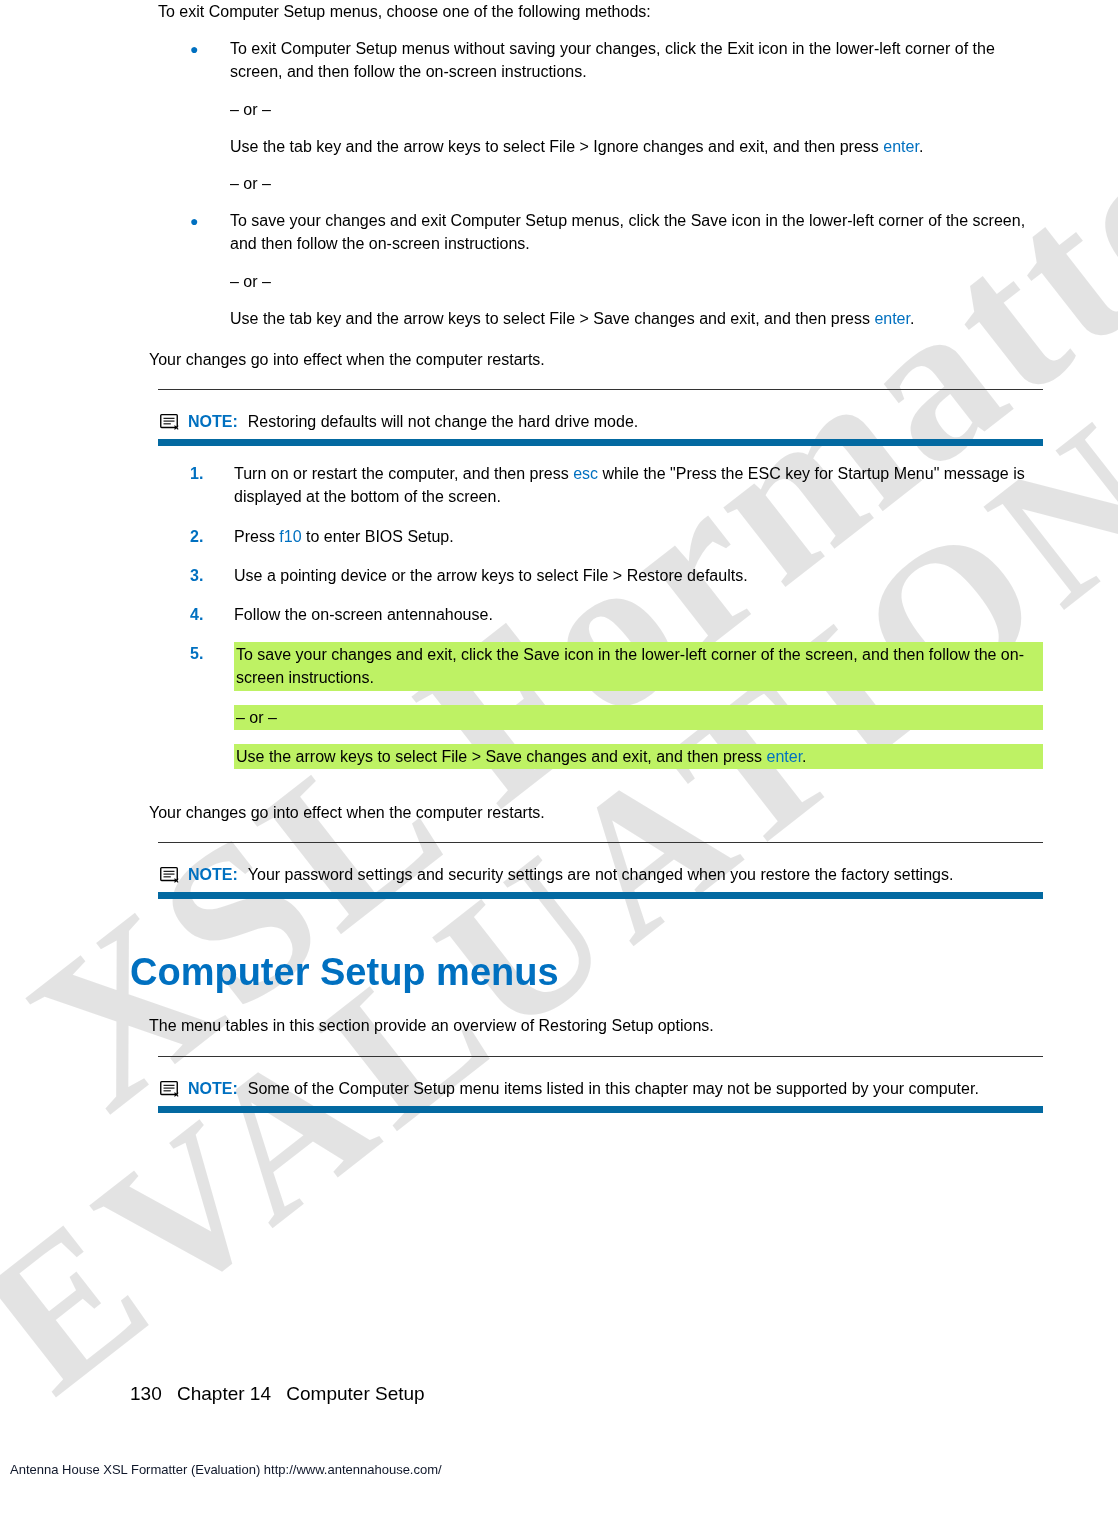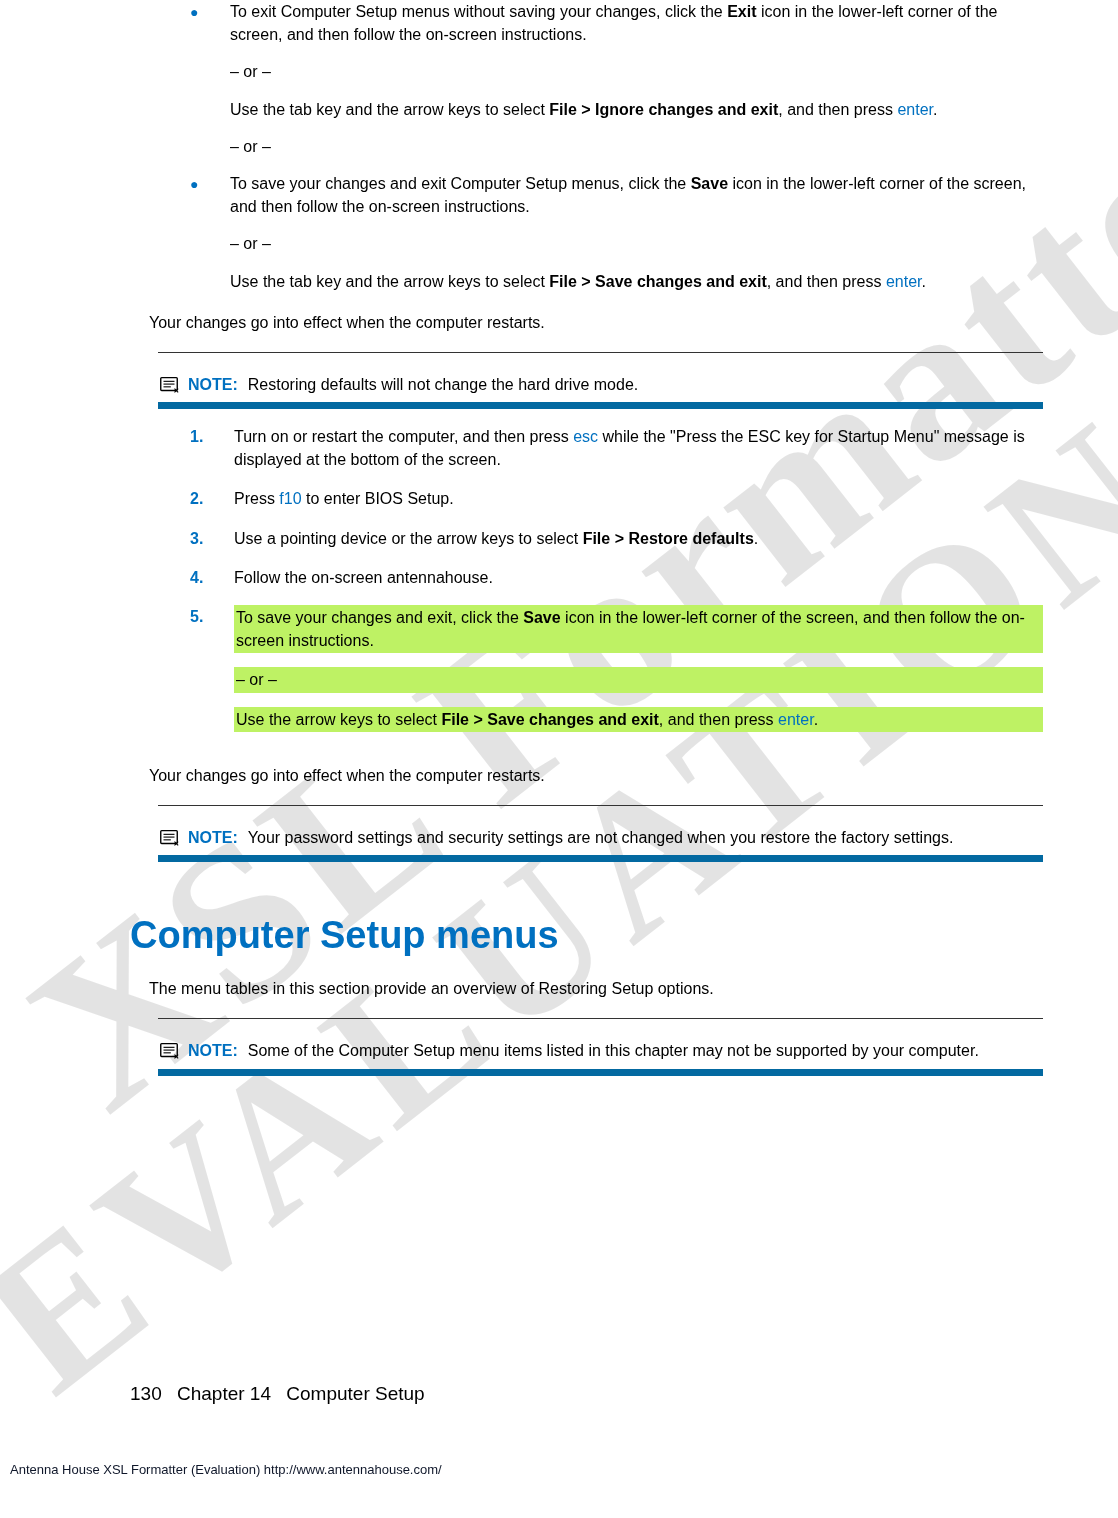--- a/index.html
+++ b/index.html
@@ -107,21 +107,21 @@
   }
   ol.numbered > li .num {
     position: absolute;
     left: 0; top: 0;
     color: #0070c0;
     font-weight: 700;
   }
   .hl > * { background: #bef264; }
   .hl .item-para, .hl .or { display: inline-block; width: 100%; padding: 1px 2px; margin-bottom: 14px; }
   .key { color: #0070c0; }
-  .b { font-weight: 700; }
+  .b { font-weight: 400; }
   .footer {
     position: absolute;
     left: 130px;
     bottom: 110px;
     font-size: 19px;
   }
   .eval-footer {
     position: absolute;
     left: 10px;
     bottom: 38px;
@@ -132,20 +132,21 @@
 </head>
 <body>
 
 <div class="watermark">
   <div class="wm1">XSL Formatter</div>
   <div class="wm2">EVALUATION</div>
 </div>
 
 <div class="page">
 
+  <p class="intro">To exit Computer Setup menus, choose one of the following methods:</p>
 
   <ul class="round">
     <li>
       <p class="item-para">
         <span>To exit Computer Setup menus without saving your changes, click the </span><span class="b">Exit</span><span> icon in the lower-left corner of the screen, and then follow the on-screen instructions.</span>
       </p>
       <p class="or">– or –</p>
       <p class="item-para">
         <span>Use the tab key and the arrow keys to select </span><span class="b">File &gt; Ignore changes and exit</span><span>, and then press </span><span class="key">enter</span><span>.</span>
       </p>

